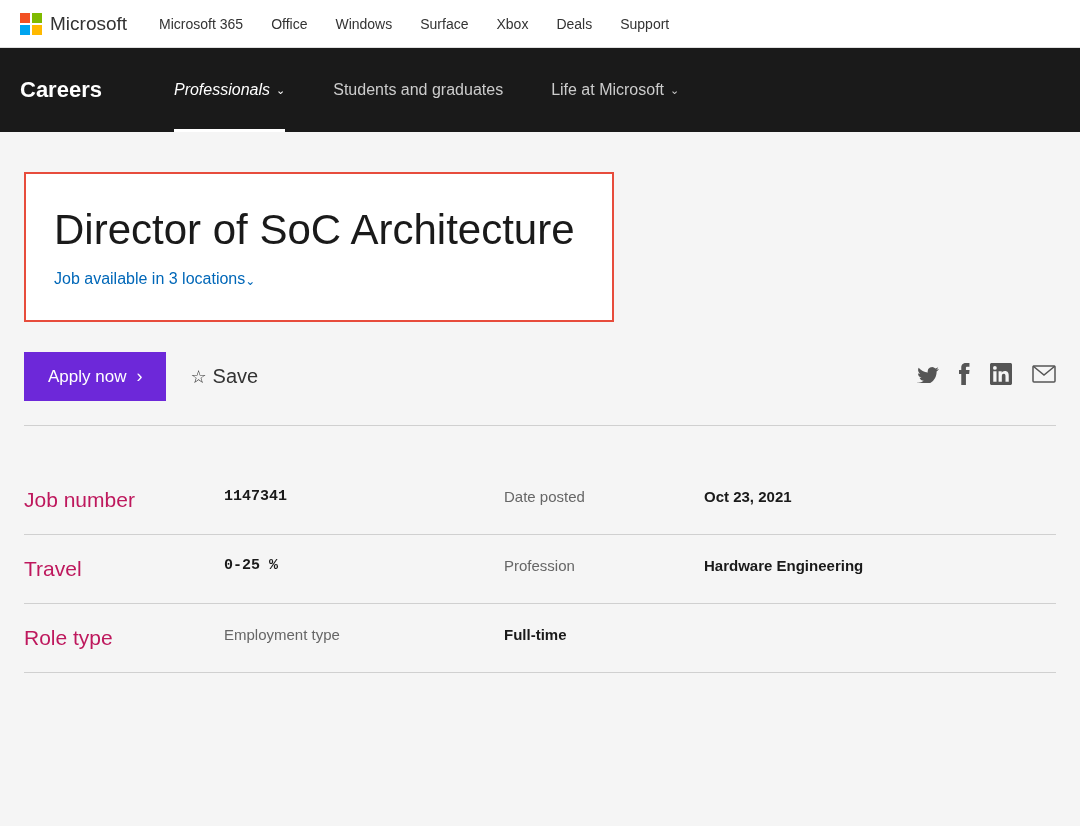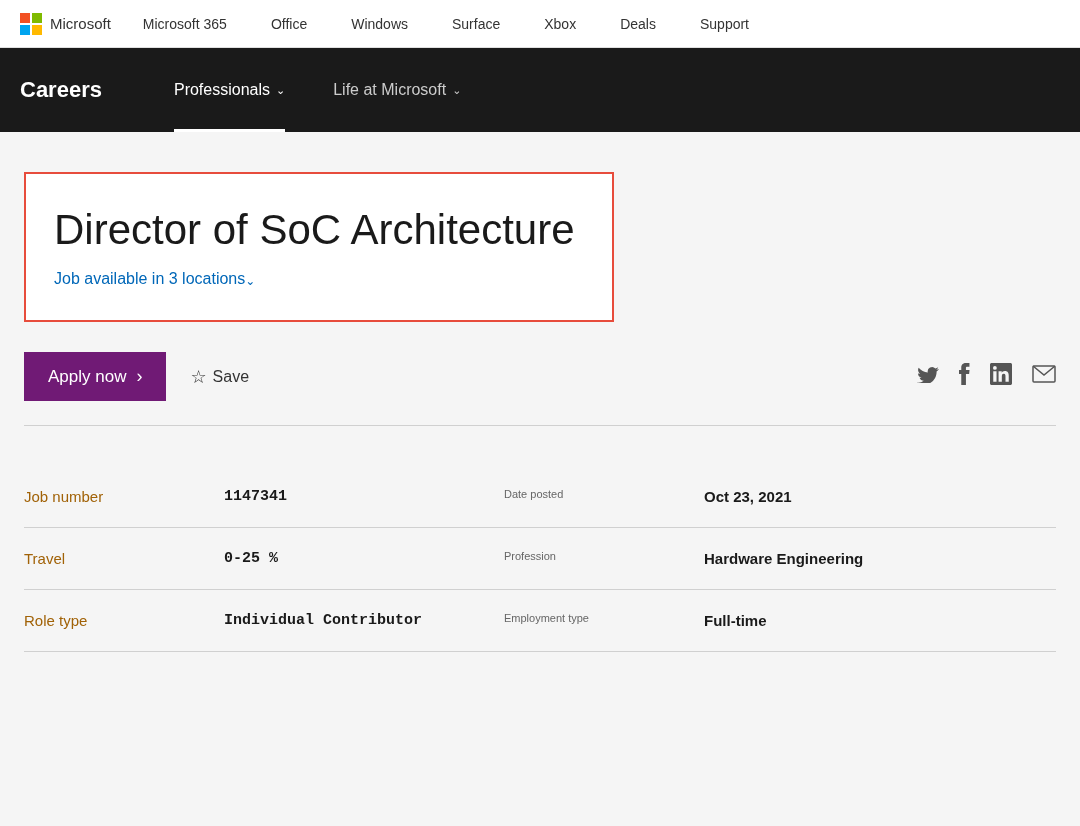--- a/index.html
+++ b/index.html
@@ -26,24 +26,24 @@
       grid-template-rows: 1fr 1fr;
       gap: 2px;
       width: 22px;
       height: 22px;
     }
     .ms-logo-grid .sq { width: 10px; height: 10px; }
     .sq-red { background: #f25022; }
     .sq-green { background: #7fba00; }
     .sq-blue { background: #00a4ef; }
     .sq-yellow { background: #ffb900; }
-    .ms-logo-text { font-size: 15px; color: #333; font-weight: 400; }
+    .ms-logo-text { font-size: 19px; color: #333; font-weight: 400; }
     .top-nav-items {
       display: flex;
-      gap: 44px;
+      gap: 28px;
       list-style: none;
     }
     .top-nav-items li a {
       text-decoration: none;
       color: #333;
       font-size: 14px;
     }
 
     
     .careers-nav {
@@ -72,20 +72,21 @@
       cursor: pointer;
       position: relative;
     }
     .careers-nav-items li a {
       text-decoration: none;
       color: #ccc;
       font-size: 16px;
     }
     .careers-nav-items li.active a {
       color: white;
+      font-style: italic;
     }
     .careers-nav-items li.active::after {
       content: '';
       position: absolute;
       bottom: 0;
       left: 24px;
       right: 24px;
       height: 3px;
       background: white;
     }
@@ -137,35 +138,35 @@
       margin-bottom: 40px;
       padding-bottom: 24px;
       border-bottom: 1px solid #d0d0d0;
     }
     .action-left {
       display: flex;
       align-items: center;
       gap: 24px;
     }
     .apply-btn {
-      background: #701a75;
+      background: #6d28d9;
       color: white;
       border: none;
       padding: 14px 24px;
       font-size: 17px;
       cursor: pointer;
       display: flex;
       align-items: center;
       gap: 10px;
     }
     .apply-arrow { font-size: 18px; }
     .save-btn {
       background: none;
       border: none;
-      font-size: 16px;
+      font-size: 20px;
       color: #333;
       cursor: pointer;
       display: flex;
       align-items: center;
       gap: 6px;
     }
     .social-icons {
       display: flex;
       align-items: center;
       gap: 20px;
@@ -181,32 +182,32 @@
     .details-table {
       max-width: 1040px;
     }
     .detail-row {
       display: grid;
       grid-template-columns: 200px 280px 200px 1fr;
       padding: 22px 0;
       border-bottom: 1px solid #d0d0d0;
     }
     .detail-label {
-      color: #a16207;
-      font-size: 15px;
+      color: #be185d;
+      font-size: 21px;
     }
     .detail-value {
       color: #1a1a1a;
       font-size: 15px;
       font-weight: 600;
       font-family: Liberation Mono, monospace;
     }
     .detail-label2 {
       color: #666;
-      font-size: 11px;
+      font-size: 15px;
     }
     .detail-value2 {
       color: #1a1a1a;
       font-size: 15px;
       font-weight: 600;
     }
     .icon-star::before { content: '☆'; font-size: 18px; }
   </style>
 </head>
 <body>
@@ -231,20 +232,23 @@
     <li><a>Support</a></li>
   </ul>
 </nav>
 
 <nav class="careers-nav">
   <span class="careers-title">Careers</span>
   <ul class="careers-nav-items">
     <li class="active">
       <a>Professionals</a>
       <span class="chevron">⌄</span>
+    </li>
+    <li>
+      <a>Students and graduates</a>
     </li>
     <li>
       <a>Life at Microsoft</a>
       <span class="chevron">⌄</span>
     </li>
   </ul>
 </nav>
 
 <main class="main-content">
 
@@ -302,19 +306,18 @@
       <span class="detail-value2">Oct 23, 2021</span>
     </div>
     <div class="detail-row">
       <span class="detail-label">Travel</span>
       <span class="detail-value">0-25 %</span>
       <span class="detail-label2">Profession</span>
       <span class="detail-value2">Hardware Engineering</span>
     </div>
     <div class="detail-row">
       <span class="detail-label">Role type</span>
-      <span class="detail-value">Individual Contributor</span>
       <span class="detail-label2">Employment type</span>
       <span class="detail-value2">Full-time</span>
     </div>
   </div>
 
 </main>
 
 </body></html>

